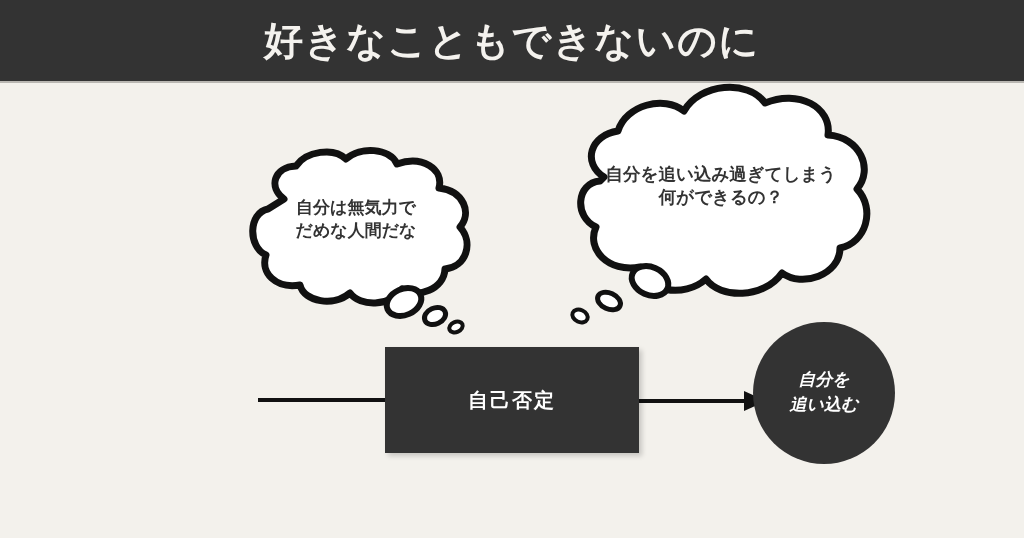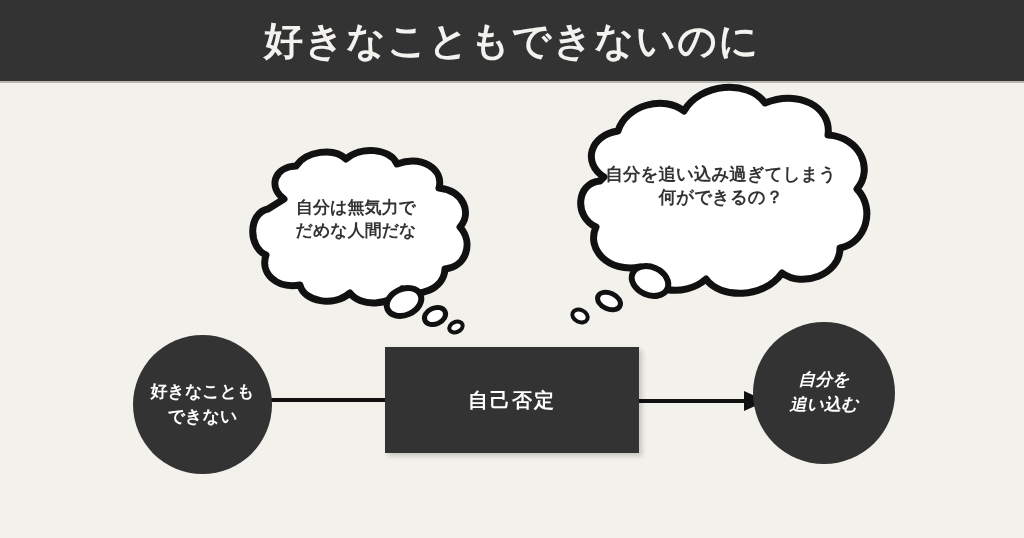--- a/index.html
+++ b/index.html
@@ -237,22 +237,20 @@
 
     <div class="connector" id="connector-left">
       <div class="line"></div>
     </div>
 
     <div class="connector" id="connector-right">
       <div class="line"></div>
       <div class="arrow-head"></div>
     </div>
 
-    <div class="node-circle" id="node-left">好きなことも
-できない</div>
 
     <div class="node-box">自己否定</div>
 
     <div class="node-circle" id="node-right">自分を
 追い込む</div>
 
   </div>
 </div>
 
 </body></html>

